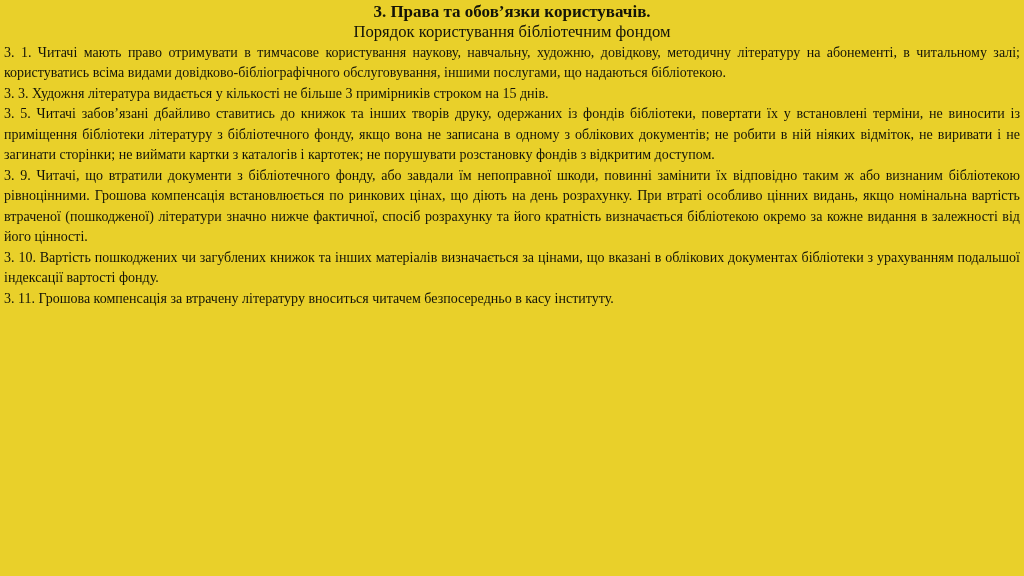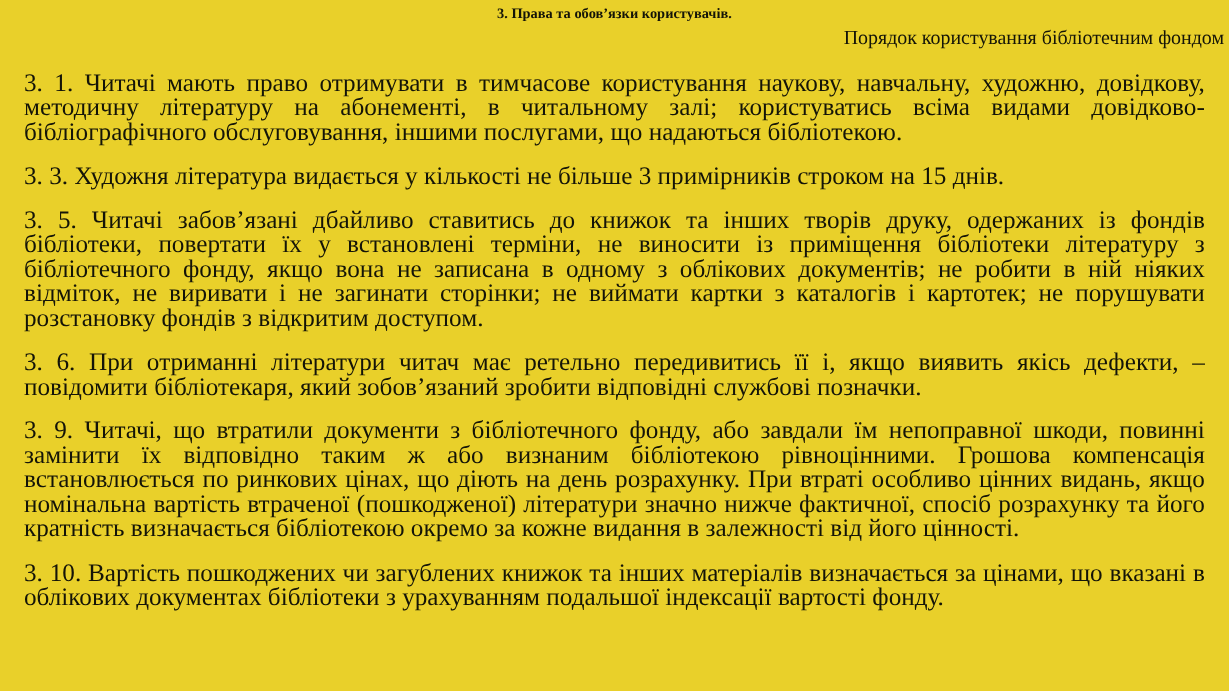--- a/index.html
+++ b/index.html
@@ -15,46 +15,46 @@
     color: #141408;
   }
   main.page {
     box-sizing: border-box;
     width: 1024px;
     height: 576px;
     padding: 1px 4px 0 4px;
   }
   h1.title {
     margin: 0;
-    font-size: 12px;
+    font-size: 17px;
     line-height: 21px;
     font-weight: bold;
     text-align: center;
   }
   p.subtitle {
     margin: 0;
     font-size: 16.6px;
     line-height: 20.5px;
-    text-align: right;
+    text-align: center;
   }
   p.para {
-    margin: 16px;
-    font-size: 21px;
+    margin: 0;
+    font-size: 14px;
     line-height: 20.5px;
     text-align: justify;
     text-justify: inter-word;
   }
 </style>
 </head>
 <body style="background: rgb(233, 208, 42); color: rgb(20, 20, 8);">
 
 <main class="page">
   <h1 class="title">3. Права та обов’язки користувачів.</h1>
   <p class="subtitle">Порядок користування бібліотечним фондом</p>
   <div id="paragraphs">
       <p class="para">3. 1. Читачі мають право отримувати в тимчасове користування наукову, навчальну, художню, довідкову, методичну літературу на абонементі, в читальному залі; користуватись всіма видами довідково-бібліографічного обслуговування, іншими послугами, що надаються бібліотекою.</p>
       <p class="para">3. 3. Художня література видається у кількості не більше 3 примірників строком на 15 днів.</p>
       <p class="para">3. 5. Читачі забов’язані дбайливо ставитись до книжок та інших творів друку, одержаних із фондів бібліотеки, повертати їх у встановлені терміни, не виносити із приміщення бібліотеки літературу з бібліотечного фонду, якщо вона не записана в одному з облікових документів; не робити в ній ніяких відміток, не виривати і не загинати сторінки; не виймати картки з каталогів і картотек; не порушувати розстановку фондів з відкритим доступом.</p>
-      <p class="para">3. 6. При отриманні літератури читач має ретельно передивитись її і, якщо виявить якісь дефекти, – повідомити бібліотекаря, який зобов’язаний зробити відповідні службові позначки.</p>
       <p class="para">3. 9. Читачі, що втратили документи з бібліотечного фонду, або завдали їм непоправної шкоди, повинні замінити їх відповідно таким ж або визнаним бібліотекою рівноцінними. Грошова компенсація встановлюється по ринкових цінах, що діють на день розрахунку. При втраті особливо цінних видань, якщо номінальна вартість втраченої (пошкодженої) літератури значно нижче фактичної, спосіб розрахунку та його кратність визначається бібліотекою окремо за кожне видання в залежності від його цінності.</p>
       <p class="para">3. 10. Вартість пошкоджених чи загублених книжок та інших матеріалів визначається за цінами, що вказані в облікових документах бібліотеки з урахуванням подальшої індексації вартості фонду.</p>
+      <p class="para">3. 11. Грошова компенсація за втрачену літературу вноситься читачем безпосередньо в касу інституту.</p>
     </div>
 </main>
 
 </body></html>

